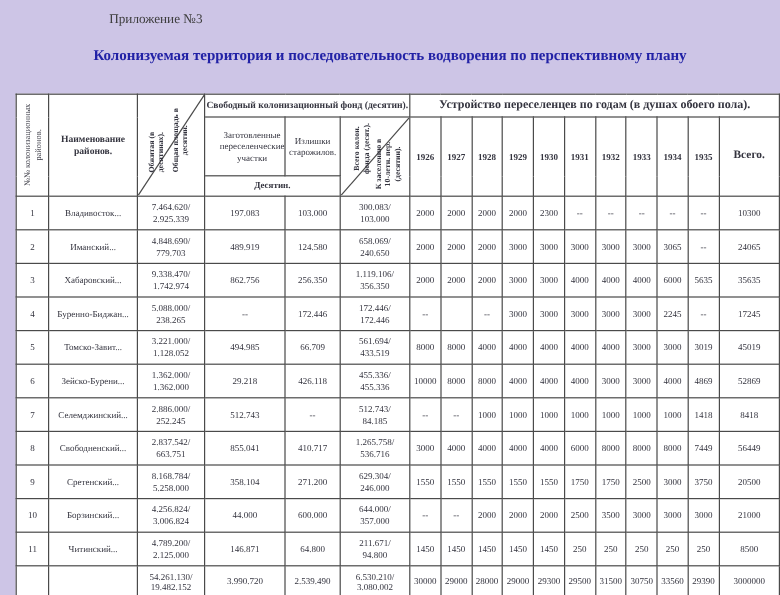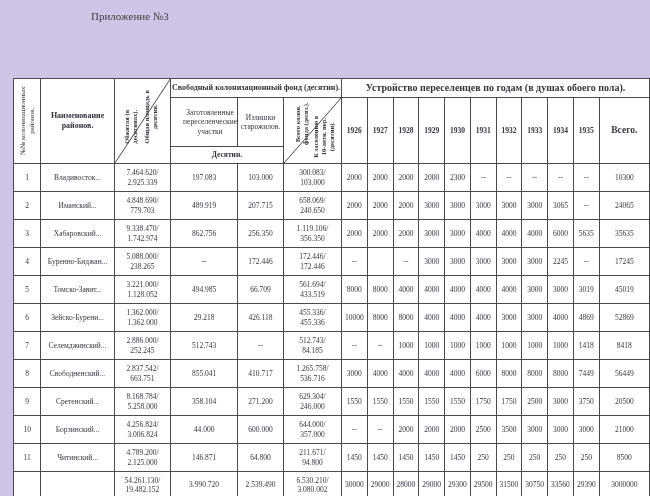--- a/index.html
+++ b/index.html
@@ -60,20 +60,21 @@
   .fund-bottom{width:48px;left:16px;top:27px;}
 </style>
 </head>
 <body>
 
 <div class="right-strip"></div>
 
 <div class="annex">Приложение №3</div>
 
 <div class="title">
+  <div>Колонизуемая территория и последовательность водворения по перспективному плану</div>
 </div>
 
 <div class="table-wrap">
   <table>
     <colgroup>
       <col style="width:28px">
         <col style="width:74px">
         <col style="width:57px">
       <col style="width:49px">
         <col style="width:46px">
@@ -155,21 +156,21 @@
     <td>--</td>
     <td>--</td>
     <td>10300</td>
   </tr>
         <tr>
     <td>2</td>
     <td>Иманский...</td>
     <td class="c-two">4.848.690/
 779.703</td>
     <td>489.919</td>
-    <td>207.715</td>
+    <td>124.580</td>
     <td class="c-two">658.069/
 240.650</td>
     <td>2000</td>
     <td>2000</td>
     <td>2000</td>
     <td>3000</td>
     <td>3000</td>
     <td>3000</td>
     <td>3000</td>
     <td>3000</td>

